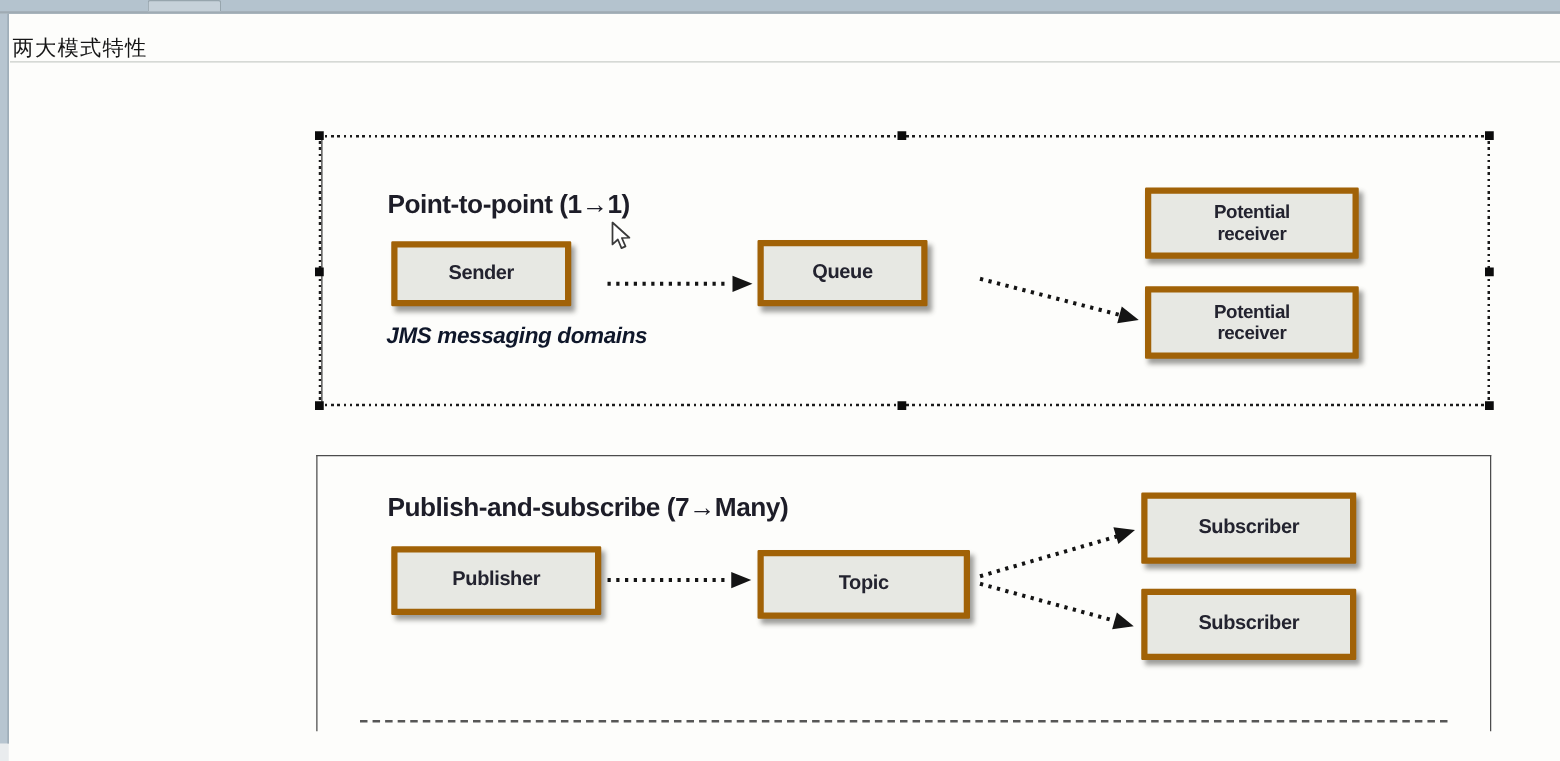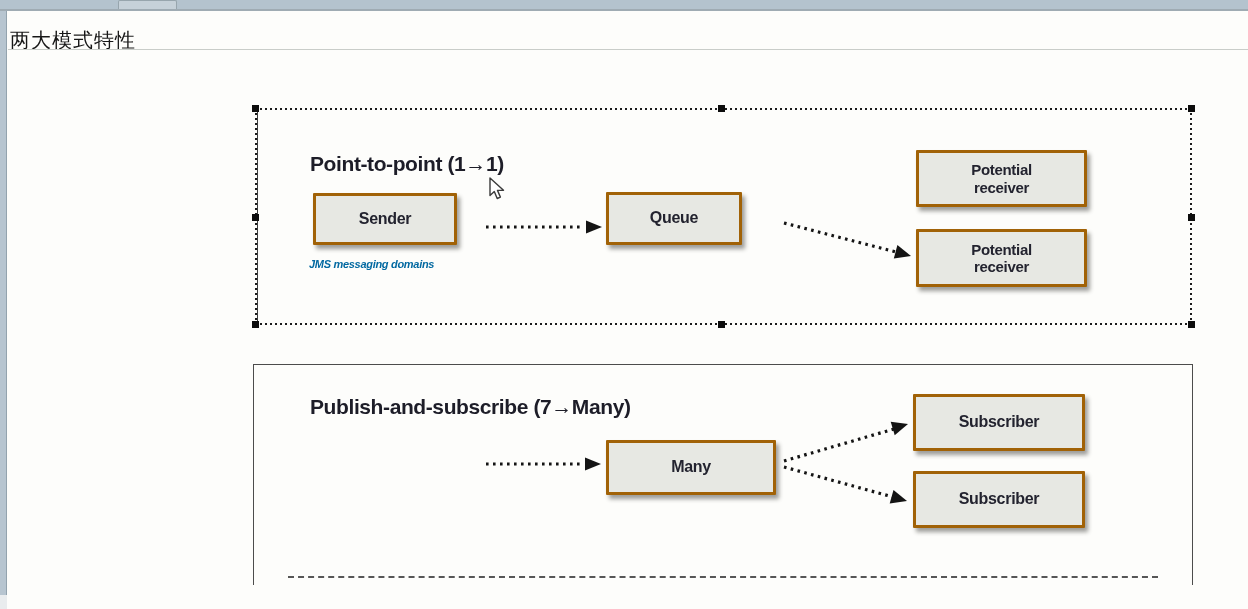--- a/index.html
+++ b/index.html
@@ -5,43 +5,43 @@
   html,body{margin:0;padding:0;background:#ffffff;}
   #screen{
     position:relative;width:1248px;height:609px;overflow:hidden;
     background:#fdfdfb;font-family:"Liberation Sans",sans-serif;
   }
   
   .top-bar{position:absolute;left:0;top:0;width:1248px;height:9px;background:#b4c3ce;border-bottom:2px solid #9fabb3;}
   .top-tab{position:absolute;left:118px;top:0;width:57px;height:8px;background:#c6d1d9;border:1px solid #97a5ad;border-bottom:none;border-radius:2px 2px 0 0;}
   .side-strip{position:absolute;left:0;top:11px;width:6px;height:584px;background:#b7c5d0;border-right:1px solid #93a3ae;}
   .side-strip-end{position:absolute;left:0;top:595px;width:7px;height:14px;background:#e9ecee;}
-  .page-title{position:absolute;left:10px;top:27px;font-family:"Liberation Serif",serif;font-size:20px;color:#161616;letter-spacing:1px;}
+  .page-title{position:absolute;left:10px;top:27px;font-family:"Liberation Serif",serif;font-size:17px;color:#161616;letter-spacing:1px;}
   .title-rule{position:absolute;left:8px;top:49px;width:1240px;height:1px;background:#c9cdc9;}
 
   
   .sel{position:absolute;left:255px;top:108px;width:937px;height:217px;}
   .sel-edge{position:absolute;background-repeat:repeat-x;}
   .sel-h{height:2px;width:100%;background:repeating-linear-gradient(90deg,#1b1b1b 0 2px,transparent 2px 5px);}
   .sel-v{width:2px;height:100%;background:repeating-linear-gradient(180deg,#1b1b1b 0 2px,transparent 2px 5px);}
   .sel-top{left:0;top:0;}
   .sel-bottom{left:0;bottom:0;}
   .sel-left{left:0;top:0;}
   .sel-right{right:0;top:0;}
   .sel-solid-left{position:absolute;left:2px;top:2px;width:1px;height:213px;background:#3c3c3c;}
   .handle{position:absolute;width:7px;height:7px;background:#0c0c0c;}
 
   
   .fig2-frame{position:absolute;left:253px;top:364px;width:938px;height:220px;border:1px solid #4c4c4c;border-bottom:none;background:transparent;}
 
   
   .fig-title{position:absolute;font-size:21px;font-weight:bold;color:#1d1d28;letter-spacing:-0.4px;white-space:nowrap;}
-  .fig-caption{position:absolute;font-size:11px;font-weight:bold;font-style:italic;color:#0369a1;letter-spacing:-0.3px;white-space:nowrap;}
+  .fig-caption{position:absolute;font-size:18px;font-weight:bold;font-style:italic;color:#0f172a;letter-spacing:-0.3px;white-space:nowrap;}
   .node{
-    position:absolute;box-sizing:border-box;background:#e7e8e3;border:3px solid #a16207;border-radius:1px;
+    position:absolute;box-sizing:border-box;background:#e7e8e3;border:5px solid #a16207;border-radius:1px;
     box-shadow:3px 4px 4px rgba(40,40,36,0.45);
     display:flex;align-items:center;justify-content:center;
   }
   .node-label{font-size:16px;font-weight:bold;color:#23232f;letter-spacing:-0.3px;text-align:center;white-space:pre-line;line-height:1.15;}
   .node-label.small{font-size:15px;}
 
   .arrow-svg{position:absolute;left:0;top:0;width:1248px;height:609px;pointer-events:none;}
 
   .dashed-rule{position:absolute;left:288px;top:576px;width:870px;height:0;border-top:2px dashed #565656;}
   .watermark{position:absolute;left:1033px;top:586px;font-size:15px;color:#ccd4da;letter-spacing:0.2px;white-space:nowrap;}
@@ -95,22 +95,25 @@
 receiver</span>
     </div>
 
     <div class="fig-caption" style="left:309px;top:258px;">JMS messaging domains</div>
   </div>
 
   <div class="fig2-frame"></div>
 
   <div class="fig-title" style="left:310px;top:395px;">Publish-and-subscribe (7→Many)</div>
 
+  <div class="node" style="left:313px;top:437px;width:168px;height:55px;">
+    <span class="node-label">Publisher</span>
+  </div>
   <div class="node" style="left:606px;top:440px;width:170px;height:55px;">
-    <span class="node-label">Many</span>
+    <span class="node-label">Topic</span>
   </div>
   <div class="node" style="left:913px;top:394px;width:172px;height:57px;">
     <span class="node-label">Subscriber</span>
   </div>
   <div class="node" style="left:913px;top:471px;width:172px;height:57px;">
     <span class="node-label">Subscriber</span>
   </div>
 
   <div class="dashed-rule"></div>
 

